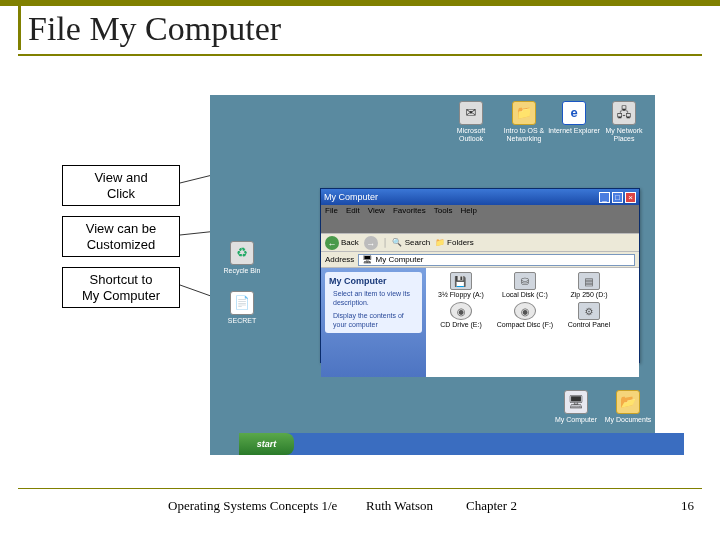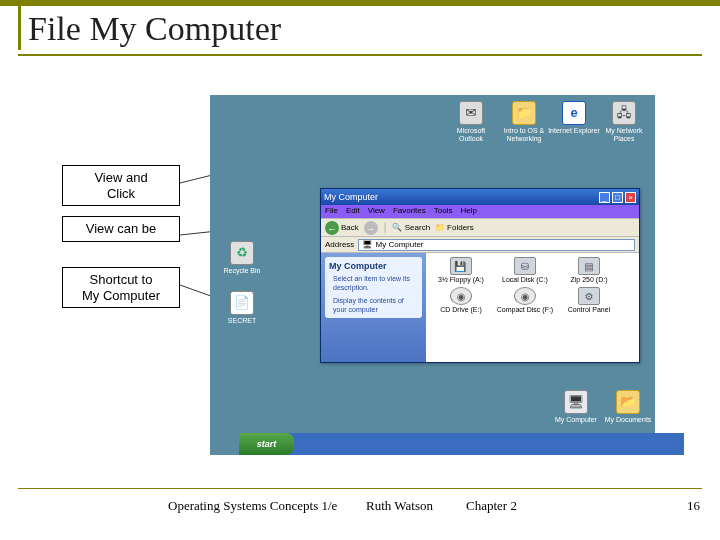--- a/index.html
+++ b/index.html
@@ -117,22 +117,22 @@
   .win-title .cap {
     width: 11px; height: 11px;
     background: #4a7de0;
     border: 1px solid #fff;
     font-size: 8px;
     text-align: center;
     line-height: 9px;
     color:#fff;
   }
   .menubar {
-    height: 14px;
-    background: #8b5cf6;
+    height: 29px;
+    background: #737373;
     border-bottom: 1px solid #bbb;
     display: flex;
     gap: 8px;
     padding: 1px 4px;
     font-size: 8px;
     color:#000;
   }
   .toolbar {
     height: 18px;
     background: #ece9d8;
@@ -248,36 +248,37 @@
   }
   .footer {
     position:absolute;
     top:498px; left:0; width:100%;
     font-size:13px;
     color:#000;
   }
   .footer .a { position:absolute; left:168px; }
   .footer .b { position:absolute; left:366px; }
   .footer .c { position:absolute; left:466px; }
-  .footer .pg { position:absolute; right:20px; }
+  .footer .pg { position:absolute; right:26px; }
 </style>
 </head>
 <body>
 
 <div class="title-bar-top"></div>
 <div class="title-bar-left"></div>
 <div class="slide-title">File My Computer</div>
 <div class="title-underline"></div>
 
 <div class="callout callout-1">
   <div>View and</div>
   <div>Click</div>
 </div>
 <div class="callout callout-2">
   <div>View can be</div>
+  <div>Customized</div>
 </div>
 <div class="callout callout-3">
   <div>Shortcut to</div>
   <div>My Computer</div>
 </div>
 
 <svg class="leader" style="position:absolute;top:0;left:0" width="720" height="540">
   <line x1="180" y1="183" x2="476" y2="110"></line>
   <line x1="180" y1="235" x2="330" y2="219"></line>
   <line x1="180" y1="285" x2="575" y2="426"></line>

